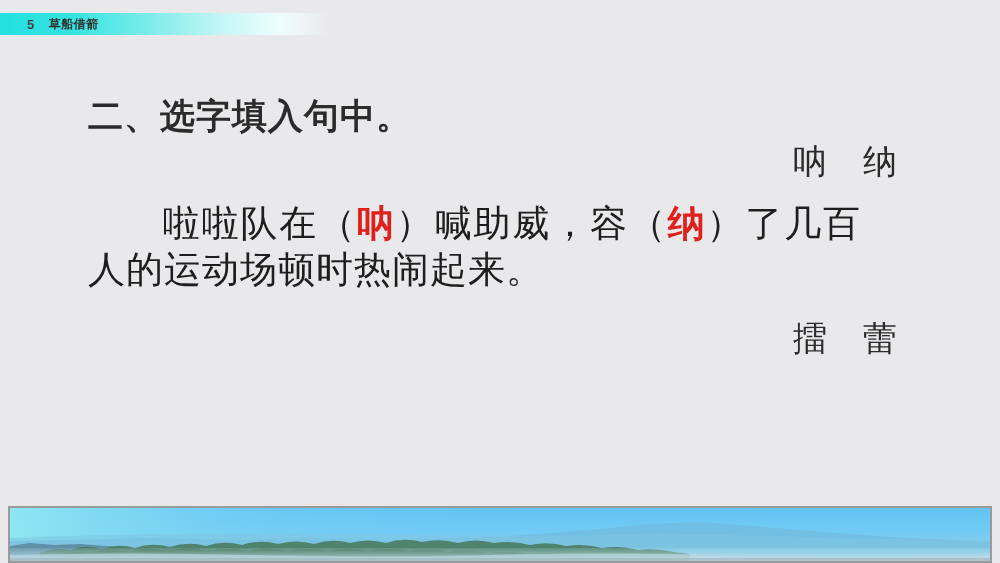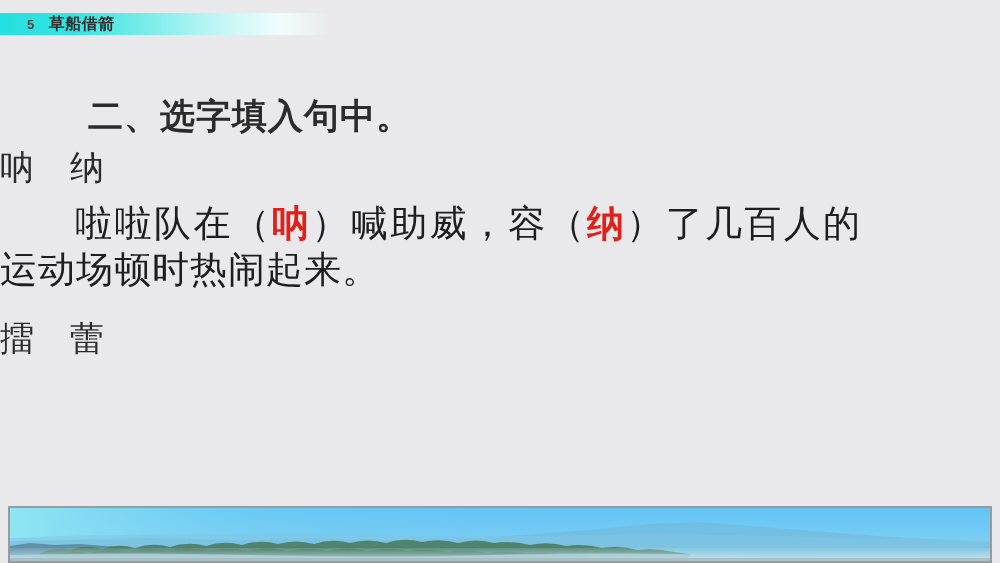--- a/index.html
+++ b/index.html
@@ -44,21 +44,21 @@
     font-weight: 700;
     color: #3a3a3a;
     letter-spacing: 0.5px;
   }
   #header-text .num {
     font-size: 13px;
     font-weight: 600;
     color: #434343;
   }
   #header-text .lesson {
-    font-size: 16px;
+    font-size: 12px;
     font-weight: 700;
     color: #2f2f2f;
   }
 
   
   #content {
     position: absolute;
     left: 0;
     top: 95px;
     width: 939px;
@@ -67,42 +67,43 @@
     padding-left: 88px;
     font-family: "DejaVu Sans", "Liberation Sans", sans-serif;
     font-size: 35px;
     font-weight: 700;
     color: #2b2b2b;
     letter-spacing: 1px;
     line-height: 1.25;
   }
 
   .charpair {
-    text-align: left;
+    text-align: right;
     font-family: "DejaVu Sans", "Liberation Sans", sans-serif;
     font-size: 34px;
     font-weight: 500;
     color: #2b2b2b;
     letter-spacing: 2px;
-    margin-top: 6px;
+    margin-top: 0;
     padding-right: 40px;
   }
   .charpair .gap {
     display: inline-block;
     width: 34px;
   }
 
   .sentence {
     font-family: "Liberation Serif", "DejaVu Serif", serif;
     font-size: 37px;
     color: #1e1e1e;
     line-height: 1.26;
+    padding-left: 88px;
     padding-right: 78px;
     letter-spacing: 1px;
-    margin-top: 10px;
+    margin-top: 16px;
     text-align: justify;
   }
   .sentence .indent {
     display: inline-block;
     width: 74px;
   }
   .sentence .red {
     color: #e0201b;
     font-weight: 700;
   }

